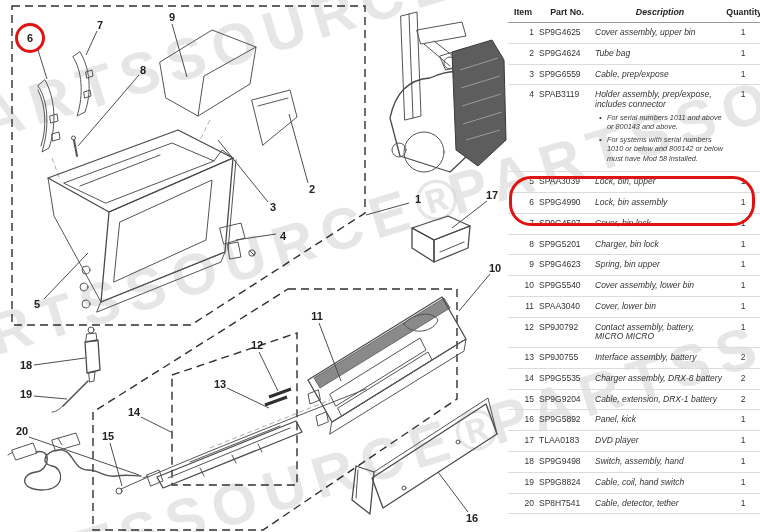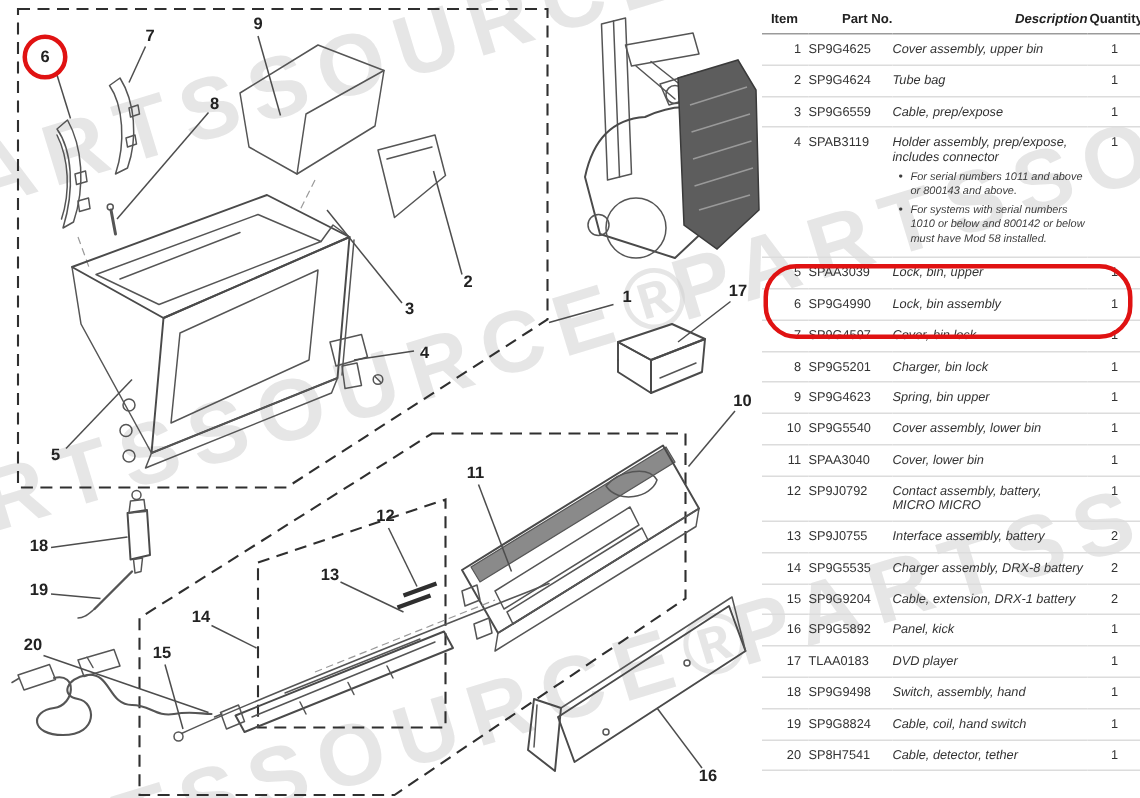--- a/index.html
+++ b/index.html
@@ -13,21 +13,21 @@
   .diagram{position:absolute;left:0;top:0;width:508px;height:532px;z-index:2;}
   .diagram svg{position:absolute;left:0;top:0;}
   .callout-layer{position:absolute;left:0;top:0;width:508px;height:532px;z-index:4;}
   .callout{position:absolute;transform:translate(-50%,-50%);font-size:11px;font-weight:600;
            color:#222;line-height:1;}
   .callout.circled{width:24px;height:24px;border:3px solid #e01212;border-radius:50%;
            display:flex;align-items:center;justify-content:center;background:transparent;}
   
   .table-wrap{position:absolute;left:508px;top:0;width:250px;z-index:3;}
   table.parts{border-collapse:collapse;width:100%;table-layout:fixed;}
-  .parts th{font-size:8.8px;font-weight:700;text-align:right;padding:7px 0 5px 0;
+  .parts th{font-size:8.8px;font-weight:700;text-align:center;padding:7px 0 5px 0;
             border-bottom:1px solid #9b9b9b;color:#222;}
   .parts td{font-size:8.5px;vertical-align:top;padding:5px 1px 5px 0;line-height:1.15;
             border-bottom:1px solid #dcdcdc;color:#333;}
   .parts .c-item{width:22px;text-align:right;padding-right:5px;}
   .parts th.c-item{text-align:center;padding-left:4px;}
   .parts .c-part{width:56px;}
   .parts .c-desc{width:130px;font-style:italic;}
   .parts .c-qty{width:37px;text-align:center;}
   .parts th.c-qty{text-align:right;padding-right:0;}
   ul.notes{margin:3px 0 0 2px;padding-left:10px;list-style:none;}

